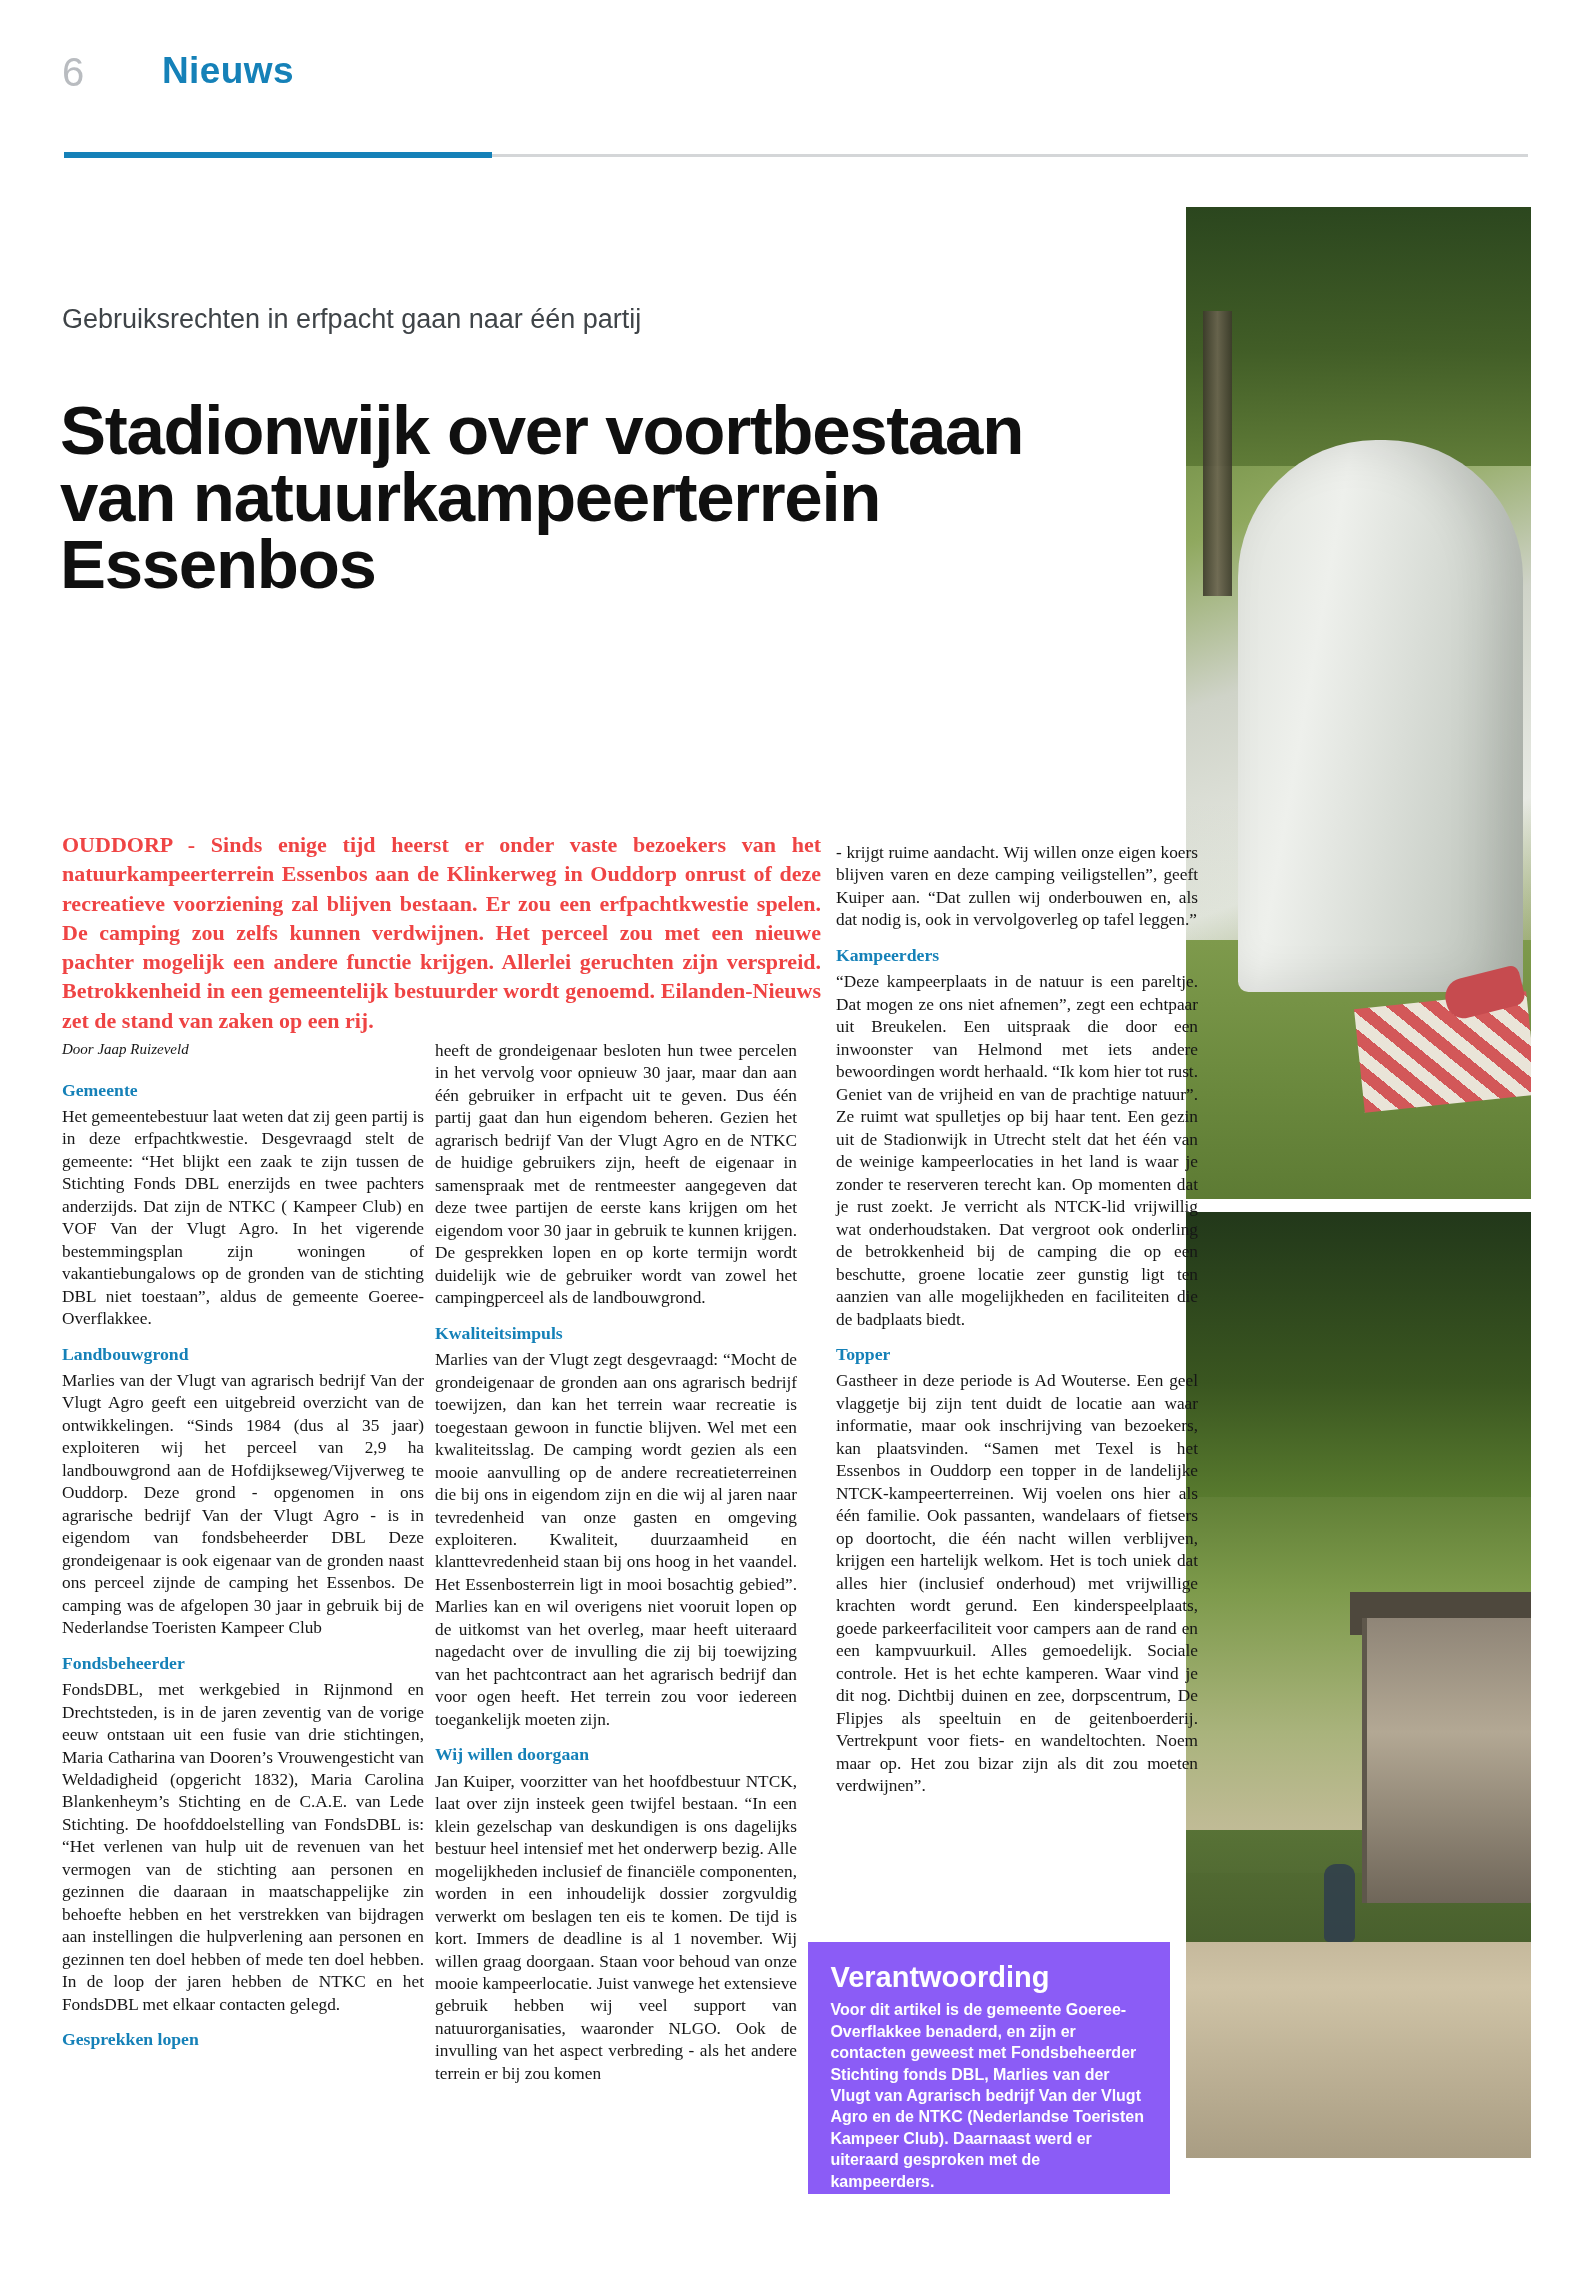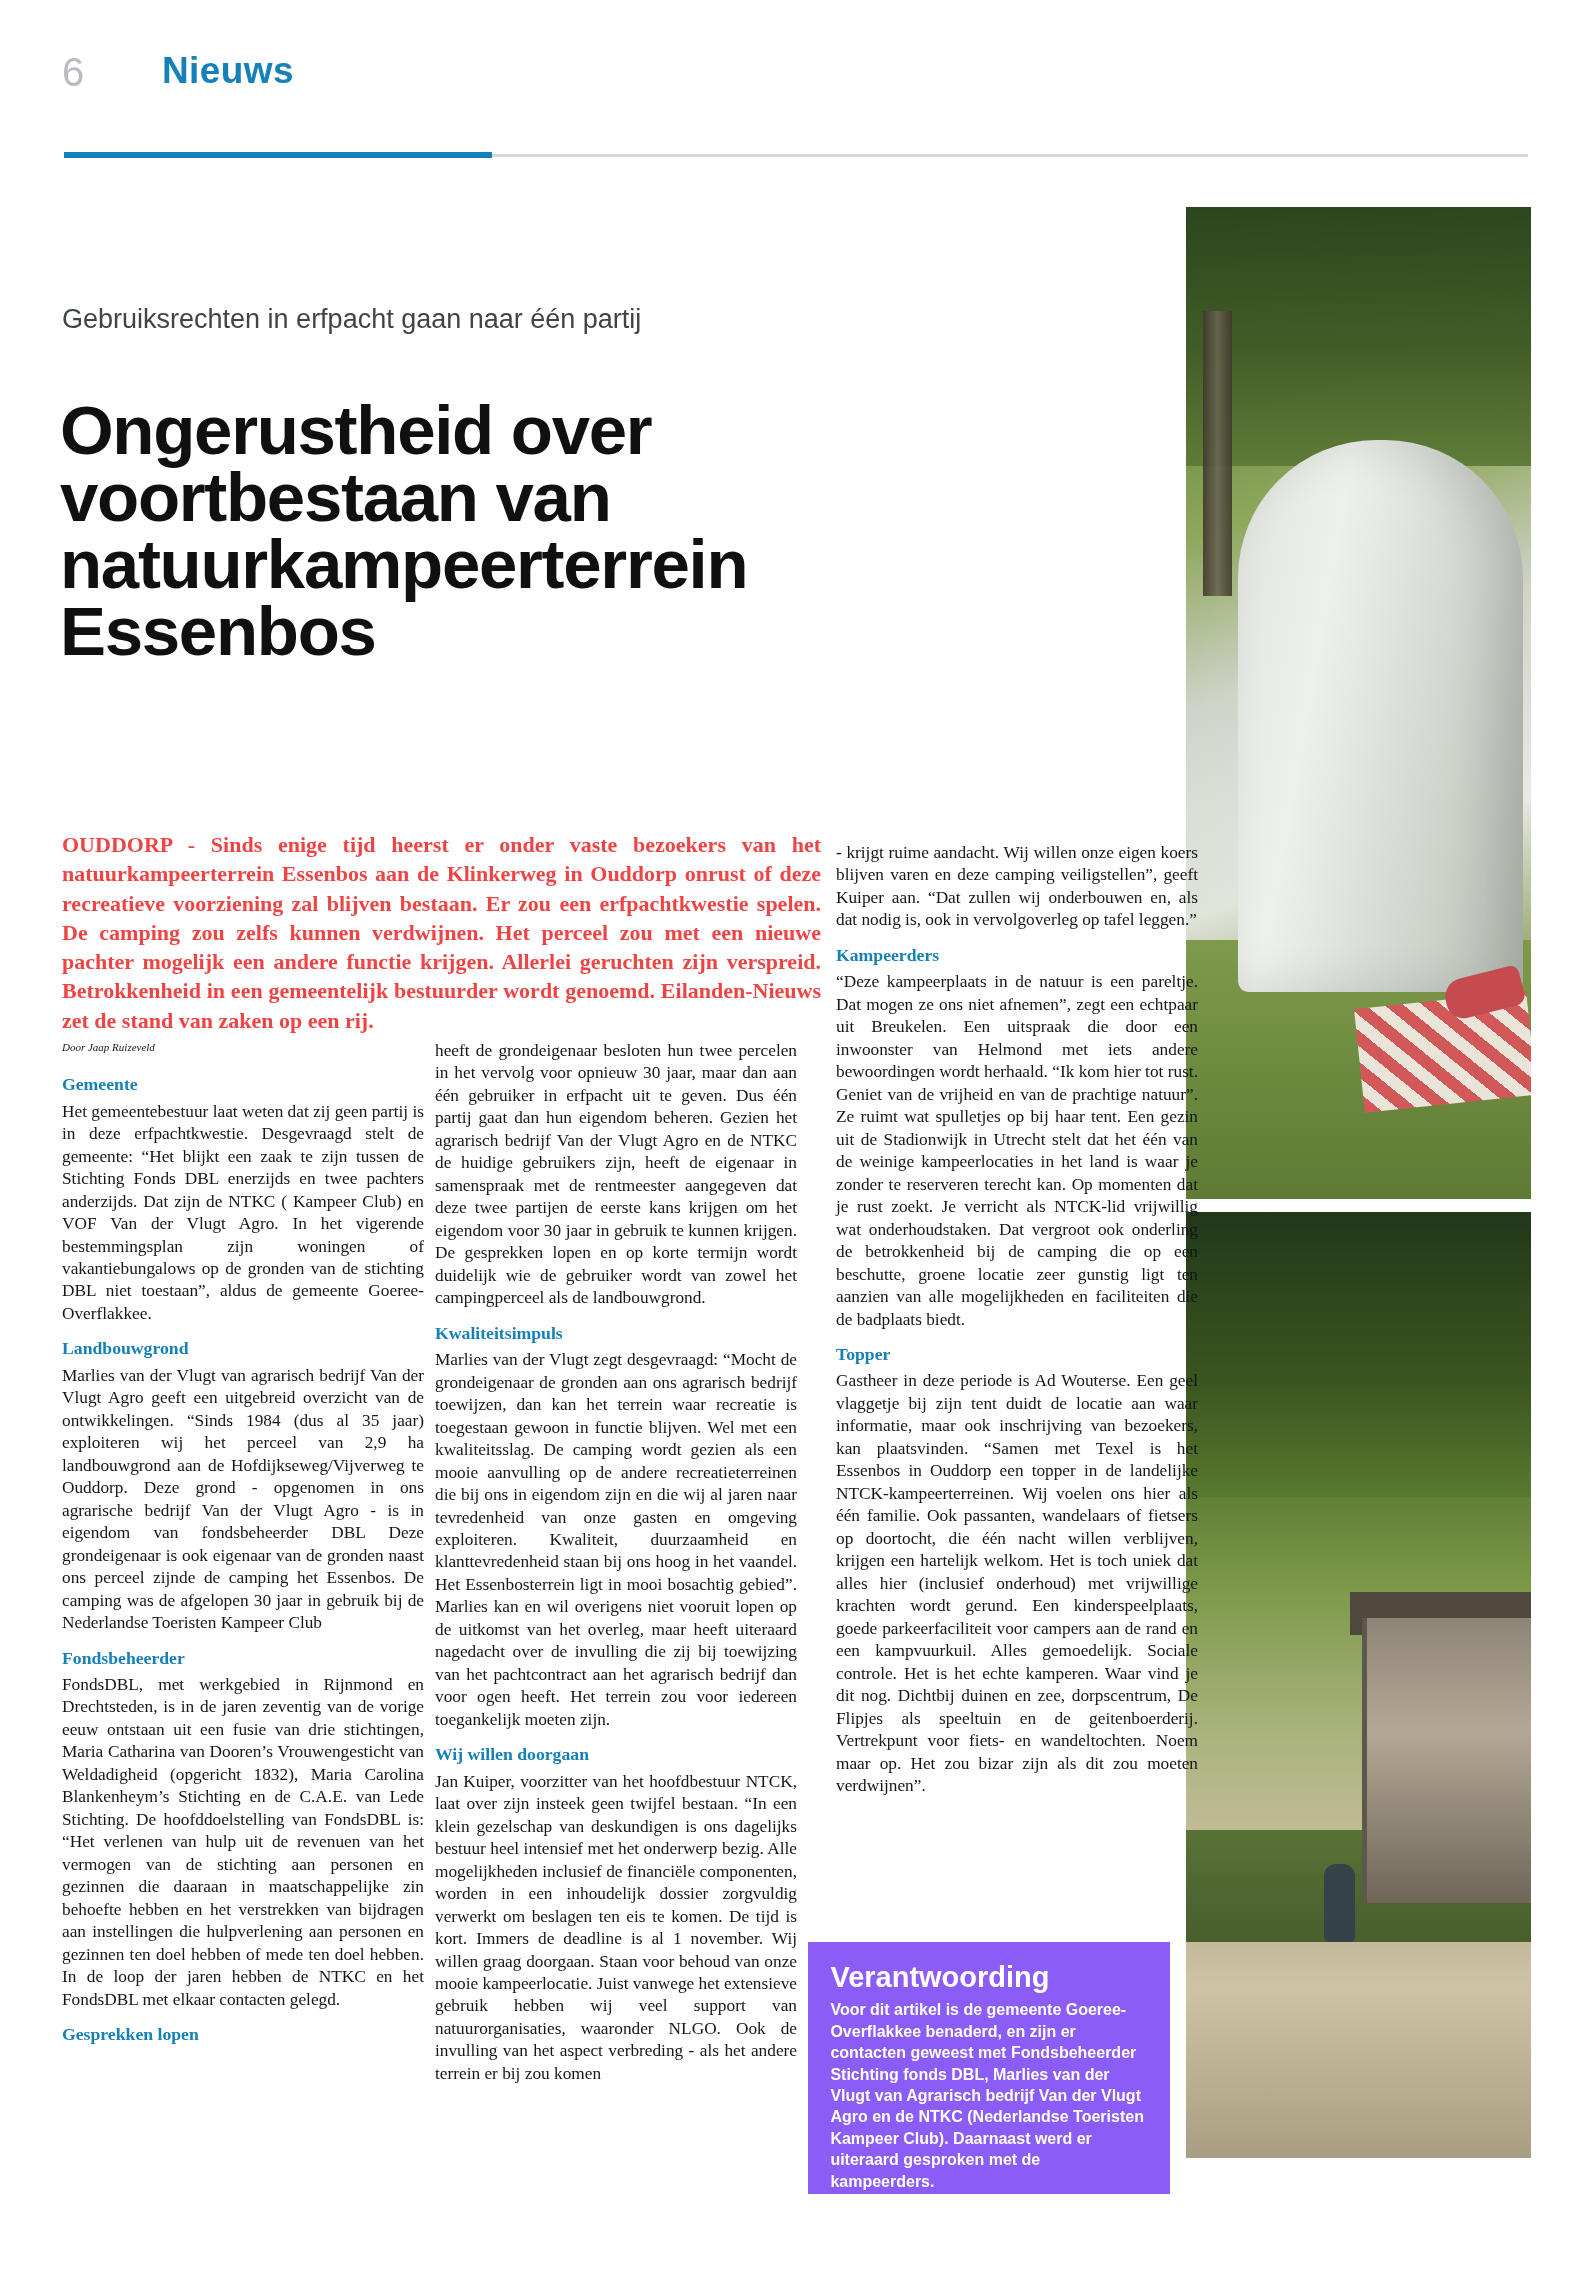--- a/index.html
+++ b/index.html
@@ -207,21 +207,21 @@
     width: 362px;
     font-size: 17.3px;
     line-height: 1.3;
     text-align: justify;
     hyphens: auto;
     color: #161616;
   }
   .col p { margin: 0 0 12px 0; }
   .byline {
     font-style: italic;
-    font-size: 11px;
+    font-size: 15px;
     margin-bottom: 19px;
   }
   .subhead {
     font-family: "Liberation Serif", serif;
     font-weight: bold;
     color: #1581b8;
     font-size: 17.7px;
     margin: 0 0 4.3px 0;
   }
   .col-1 { left: 62px;  top: 1040px; }
@@ -274,21 +274,21 @@
 <div class="photo photo-bottom">
   <div class="canopy"></div>
   <div class="path"></div>
   <div class="hedge"></div>
   <div class="cabin-roof"></div>
   <div class="cabin"></div>
   <div class="cyclist"></div>
 </div>
 
 <div class="kicker">Gebruiksrechten in erfpacht gaan naar één partij</div>
-<h1 class="headline">Ongerustheid over voortbestaan van natuurkampeerterrein Essenbos</h1>
+<h1 class="headline">Stadionwijk over voortbestaan van natuurkampeerterrein Essenbos</h1>
 <div class="intro">OUDDORP - Sinds enige tijd heerst er onder vaste bezoekers van het natuurkampeerterrein Essenbos aan de Klinkerweg in Ouddorp onrust of deze recreatieve voorziening zal blijven bestaan. Er zou een erfpachtkwestie spelen. De camping zou zelfs kunnen verdwijnen. Het perceel zou met een nieuwe pachter mogelijk een andere functie krijgen. Allerlei geruchten zijn verspreid. Betrokkenheid in een gemeentelijk bestuurder wordt genoemd. Eilanden-Nieuws zet de stand van zaken op een rij.</div>
 
 <div class="col col-1">
   <div class="byline">Door Jaap Ruizeveld</div>
 
   <div class="subhead">Gemeente</div>
   <p>Het gemeentebestuur laat weten dat zij geen partij is in deze erfpachtkwestie. Desgevraagd stelt de gemeente: “Het blijkt een zaak te zijn tussen de Stichting Fonds DBL enerzijds en twee pachters anderzijds. Dat zijn de NTKC ( Kampeer Club) en VOF Van der Vlugt Agro. In het vigerende bestemmingsplan zijn woningen of vakantiebungalows op de gronden van de stichting DBL niet toestaan”, aldus de gemeente Goeree-Overflakkee.</p>
 
   <div class="subhead">Landbouwgrond</div>
   <p>Marlies van der Vlugt van agrarisch bedrijf Van der Vlugt Agro geeft een uitgebreid overzicht van de ontwikkelingen. “Sinds 1984 (dus al 35 jaar) exploiteren wij het perceel van 2,9 ha landbouwgrond aan de Hofdijkseweg/Vijverweg te Ouddorp. Deze grond - opgenomen in ons agrarische bedrijf Van der Vlugt Agro - is in eigendom van fondsbeheerder DBL Deze grondeigenaar is ook eigenaar van de gronden naast ons perceel zijnde de camping het Essenbos. De camping was de afgelopen 30 jaar in gebruik bij de Nederlandse Toeristen Kampeer Club</p>

